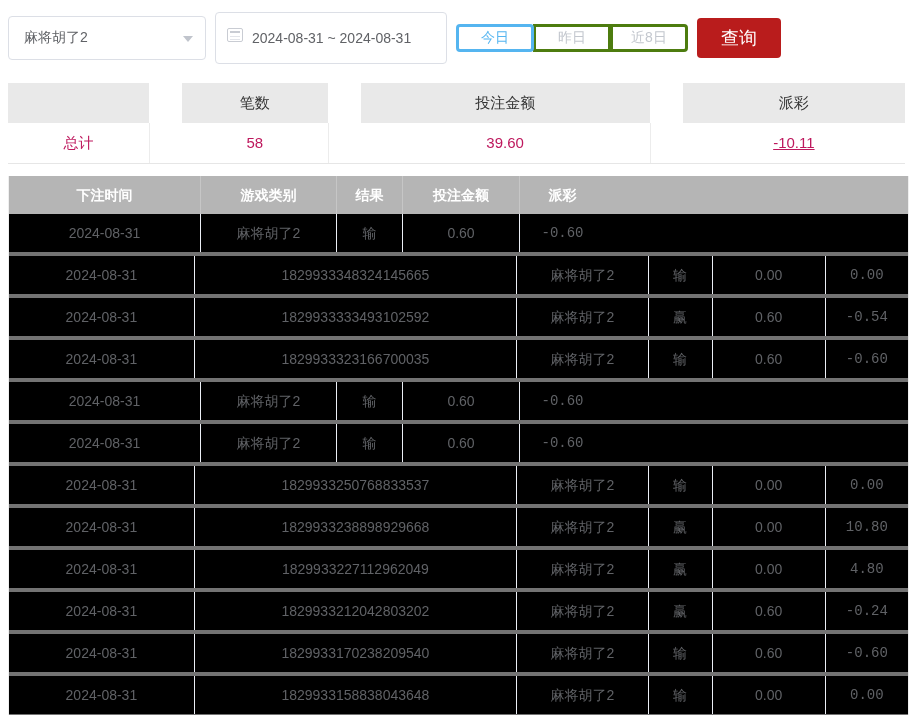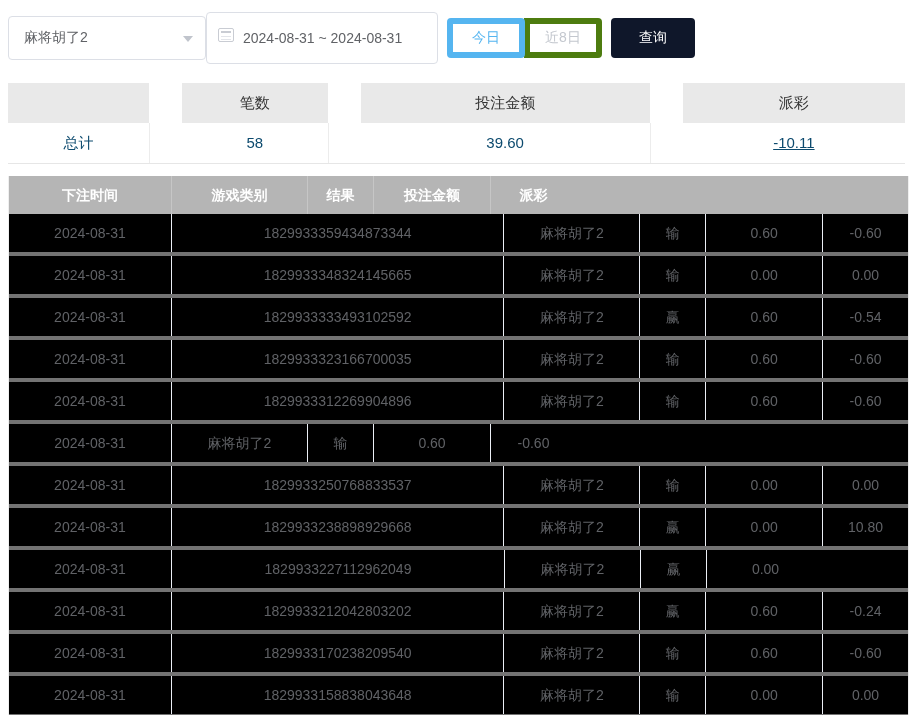--- a/index.html
+++ b/index.html
@@ -10,79 +10,80 @@
   
   .toolbar { display:flex; align-items:center; }
   .select-box { position:relative; width:198px; height:44px; border:1px solid #dcdfe6;
     border-radius:4px; background:#fff; display:flex; align-items:center;
     padding:0 30px 0 15px; font-size:14px; color:#606266; cursor:pointer; }
   .caret { position:absolute; right:12px; top:50%; margin-top:-2px; width:0; height:0;
     border-left:5px solid transparent; border-right:5px solid transparent;
     border-top:6px solid #c0c4cc; }
   .date-box { position:relative; width:232px; height:52px; border:1px solid #dcdfe6;
     border-radius:4px; background:#fff; display:flex; align-items:center;
-    padding:0 10px 0 36px; font-size:14px; color:#606266; cursor:pointer; }
+    margin-left:9px; padding:0 10px 0 36px; font-size:14px; color:#606266; cursor:pointer; }
   .cal-icon { position:absolute; left:11px; top:15px; width:16px; height:14px;
     border:1px solid #c9ccd3; border-radius:2px; }
   .cal-icon::before { content:''; position:absolute; top:2px; left:2px; right:2px;
     height:2px; background:#c9ccd3; }
   .cal-icon::after { content:''; position:absolute; top:7px; left:2px; right:2px;
     height:1px; background:#e2e4e9; box-shadow:0 3px 0 #e2e4e9; }
   .btn-group { display:inline-flex; margin-left:9px; }
-  .grp-btn { width:78px; height:40px; background:#fff; border:6px solid #4d7c0f;
+  .grp-btn { width:78px; height:28px; background:#fff; border:3px solid #4d7c0f;
     color:#c3c7ce; font-size:14px; cursor:pointer; margin-left:-1px; position:relative;
     font-family:"Liberation Sans", sans-serif; }
   .grp-btn:first-child { margin-left:0; border-radius:4px 0 0 4px; }
   .grp-btn:last-child { border-radius:0 4px 4px 0; }
   .grp-btn.active { border-color:#55b5f0; color:#55b5f0; z-index:2; border-radius:4px; }
-  .query-btn { width:84px; height:40px; margin-left:9px; background:#0f172a; border:none;
-    border-radius:4px; color:#fff; font-size:14px; cursor:pointer;
+  .query-btn { width:84px; height:40px; margin-left:9px; background:#b91c1c; border:none;
+    border-radius:4px; color:#fff; font-size:18px; cursor:pointer;
     font-family:"Liberation Sans", sans-serif; }
 
   
   .summary { width:897px; margin-top:19px; font-size:15px; border-bottom:1px solid #e6e6e6; }
   .sum-row { display:flex;gap:32px; }
   .sum-row.head .cell { background:#e9e9e9; color:#333; border-right:1px solid #fff; }
   .sum-row.head .cell:last-child { border-right:none; }
-  .sum-row.body .cell { background:#fff; color:#0c4a6e; border-right:1px solid #ececec; }
+  .sum-row.body .cell { background:#fff; color:#be185d; border-right:1px solid #ececec; }
   .sum-row.body .cell:last-child { border-right:none;text-decoration:underline; }
   .summary .cell { height:40px; line-height:40px; text-align:center; }
   .s0 { width:159px; } .s1 { width:164px; } .s2 { width:325px; } .s3 { width:249px; }
 
   
   .main-table { width:901px; margin-top:12px; font-size:14px;
     border-left:1px solid #efefef; border-right:1px solid #efefef; }
   .thead { display:flex; background:#b5b5b5; }
   .thead .cell { color:#fff; font-weight:bold; height:38px; line-height:38px;
     text-align:center; border-right:1px solid #c6c6c6; }
   .thead .cell:last-child { border-right:none; }
   .trow { display:flex; border-bottom:4px solid #737373; background:#000000; }
   .trow .cell { height:38px; line-height:38px; text-align:center; color:#606266;
     border-right:1px solid #ebeef5; overflow:hidden; white-space:nowrap; }
-  .trow .cell:last-child { border-right:none; }
-  .c0 { width:163px; } .c1 { width:333px; } .c2 { width:136px; }
+  .trow .cell:last-child { border-right:none;font-family:Liberation Mono, monospace; }
+  .c0 { width:192px; } .c1 { width:333px; } .c2 { width:136px; }
   .c3 { width:66px; } .c4 { width:117px; } .c5 { width:85px; }
   .neg { color:#f56c6c; }
 </style>
 </head>
 <body>
 
 <div class="page">
 
   <div class="toolbar">
     <div class="select-box">
       <span>麻将胡了2</span>
       <span class="caret"></span>
     </div>
     <div class="date-box">
       <span class="cal-icon"></span>
       <span>2024-08-31 ~ 2024-08-31</span>
     </div>
     <div class="btn-group">
       <button class="grp-btn active">今日</button>
+      <button class="grp-btn">昨日</button>
       <button class="grp-btn">近8日</button>
     </div>
     <button class="query-btn">查询</button>
   </div>
 
   <div class="summary">
     <div class="sum-row head">
       <div class="cell s0"></div>
       <div class="cell s1">笔数</div>
       <div class="cell s2">投注金额</div>
@@ -100,21 +101,20 @@
     <div class="thead">
       <div class="cell c0">下注时间</div>
       <div class="cell c2">游戏类别</div>
       <div class="cell c3">结果</div>
       <div class="cell c4">投注金额</div>
       <div class="cell c5">派彩</div>
     </div>
     <div id="tbody">
         <div class="trow">
           <div class="cell c0">2024-08-31</div>
-          <div class="cell c1">1829933359434873344</div>
           <div class="cell c2">麻将胡了2</div>
           <div class="cell c3">输</div>
           <div class="cell c4">0.60</div>
           <div class="cell c5 neg">-0.60</div>
         </div>
         <div class="trow">
           <div class="cell c0">2024-08-31</div>
           <div class="cell c1">1829933348324145665</div>
           <div class="cell c2">麻将胡了2</div>
           <div class="cell c3">输</div>
@@ -132,21 +132,20 @@
         <div class="trow">
           <div class="cell c0">2024-08-31</div>
           <div class="cell c1">1829933323166700035</div>
           <div class="cell c2">麻将胡了2</div>
           <div class="cell c3">输</div>
           <div class="cell c4">0.60</div>
           <div class="cell c5 neg">-0.60</div>
         </div>
         <div class="trow">
           <div class="cell c0">2024-08-31</div>
-          <div class="cell c1">1829933312269904896</div>
           <div class="cell c2">麻将胡了2</div>
           <div class="cell c3">输</div>
           <div class="cell c4">0.60</div>
           <div class="cell c5 neg">-0.60</div>
         </div>
         <div class="trow">
           <div class="cell c0">2024-08-31</div>
           <div class="cell c2">麻将胡了2</div>
           <div class="cell c3">输</div>
           <div class="cell c4">0.60</div>
@@ -167,20 +166,21 @@
           <div class="cell c3">赢</div>
           <div class="cell c4">0.00</div>
           <div class="cell c5">10.80</div>
         </div>
         <div class="trow">
           <div class="cell c0">2024-08-31</div>
           <div class="cell c1">1829933227112962049</div>
           <div class="cell c2">麻将胡了2</div>
           <div class="cell c3">赢</div>
           <div class="cell c4">0.00</div>
+          <div class="cell c5">4.80</div>
         </div>
         <div class="trow">
           <div class="cell c0">2024-08-31</div>
           <div class="cell c1">1829933212042803202</div>
           <div class="cell c2">麻将胡了2</div>
           <div class="cell c3">赢</div>
           <div class="cell c4">0.60</div>
           <div class="cell c5 neg">-0.24</div>
         </div>
         <div class="trow">

